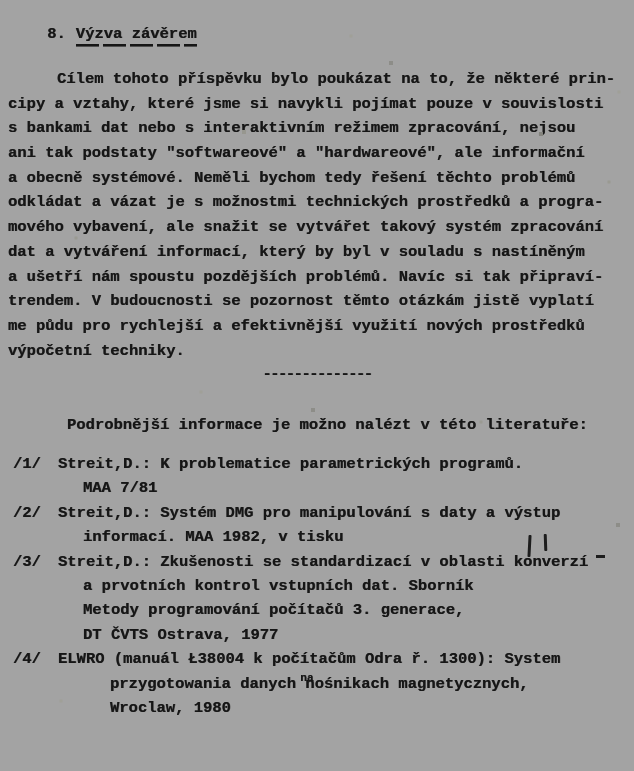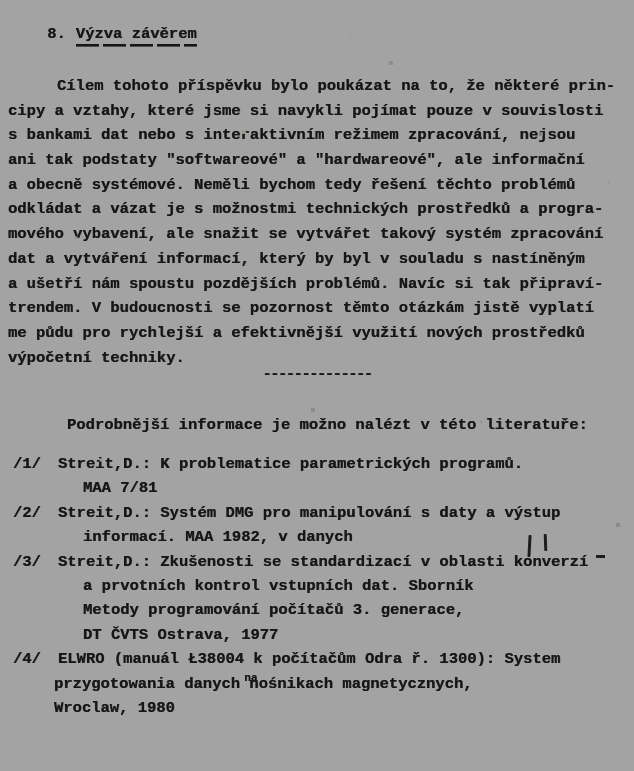--- a/index.html
+++ b/index.html
@@ -22,35 +22,35 @@
   .heading .title{
     padding-bottom:4px;
     background-image:repeating-linear-gradient(90deg,#161616 0 23px,rgba(0,0,0,0) 23px 27px);
     background-position:0 100%;
     background-size:100% 2.6px;
     background-repeat:no-repeat;
   }
   
   .para{position:absolute;left:8px;top:70px;width:624px;}
   .pline{height:24.7px;white-space:pre;}
-  .pline.first{text-indent:49px;margin-top:7px;}
+  .pline.first{text-indent:49px;}
   
   .divider{
     position:absolute;left:0;top:365px;width:634px;
     text-align:center;letter-spacing:-1.5px;white-space:pre;
   }
   
   .intro{position:absolute;left:67px;top:416px;white-space:pre;}
   
   .refs{position:absolute;left:0;top:455px;width:634px;}
   .rline{height:24.4px;white-space:pre;}
   .rline.l1{padding-left:13px;}
   .rnum{display:inline-block;width:45px;}
   .rline.cont-a{padding-left:83px;}
-  .rline.cont-b{padding-left:54px;}
+  .rline.cont-b{padding-left:110px;}
   
   .ins{display:inline-block;width:0;position:relative;overflow:visible;}
   .ins-txt{position:absolute;left:-5px;top:-16px;font-size:11px;letter-spacing:0;}
   
   .pen-mark{position:absolute;background:#1d1d1d;border-radius:1px;}
   .pen-mark.m1{left:528px;top:535px;width:2.5px;height:22px;transform:rotate(3deg);}
   .pen-mark.m2{left:544px;top:534px;width:2.5px;height:17px;transform:rotate(-2deg);}
   .pen-dash{position:absolute;left:596px;top:555px;width:9px;height:2.5px;background:#1d1d1d;}
   
   .speckles{
@@ -102,21 +102,21 @@
 
   <div class="refs">
 
     <div class="ref">
       <div class="rline l1"><span class="rnum">/1/</span><span>Streit,D.: K problematice parametrických programů.</span></div>
       <div class="rline cont-a">MAA 7/81</div>
     </div>
 
     <div class="ref">
       <div class="rline l1"><span class="rnum">/2/</span><span>Streit,D.: Systém DMG pro manipulování s daty a výstup</span></div>
-      <div class="rline cont-a">informací. MAA 1982, v danych</div>
+      <div class="rline cont-a">informací. MAA 1982, v tisku</div>
     </div>
 
     <div class="ref">
       <div class="rline l1"><span class="rnum">/3/</span><span>Streit,D.: Zkušenosti se standardizací v oblasti konverzí</span></div>
       <div class="rline cont-a">a prvotních kontrol vstupních dat. Sborník</div>
       <div class="rline cont-a">Metody programování počítačů 3. generace,</div>
       <div class="rline cont-a">DT ČVTS Ostrava, 1977</div>
     </div>
 
     <div class="ref">

